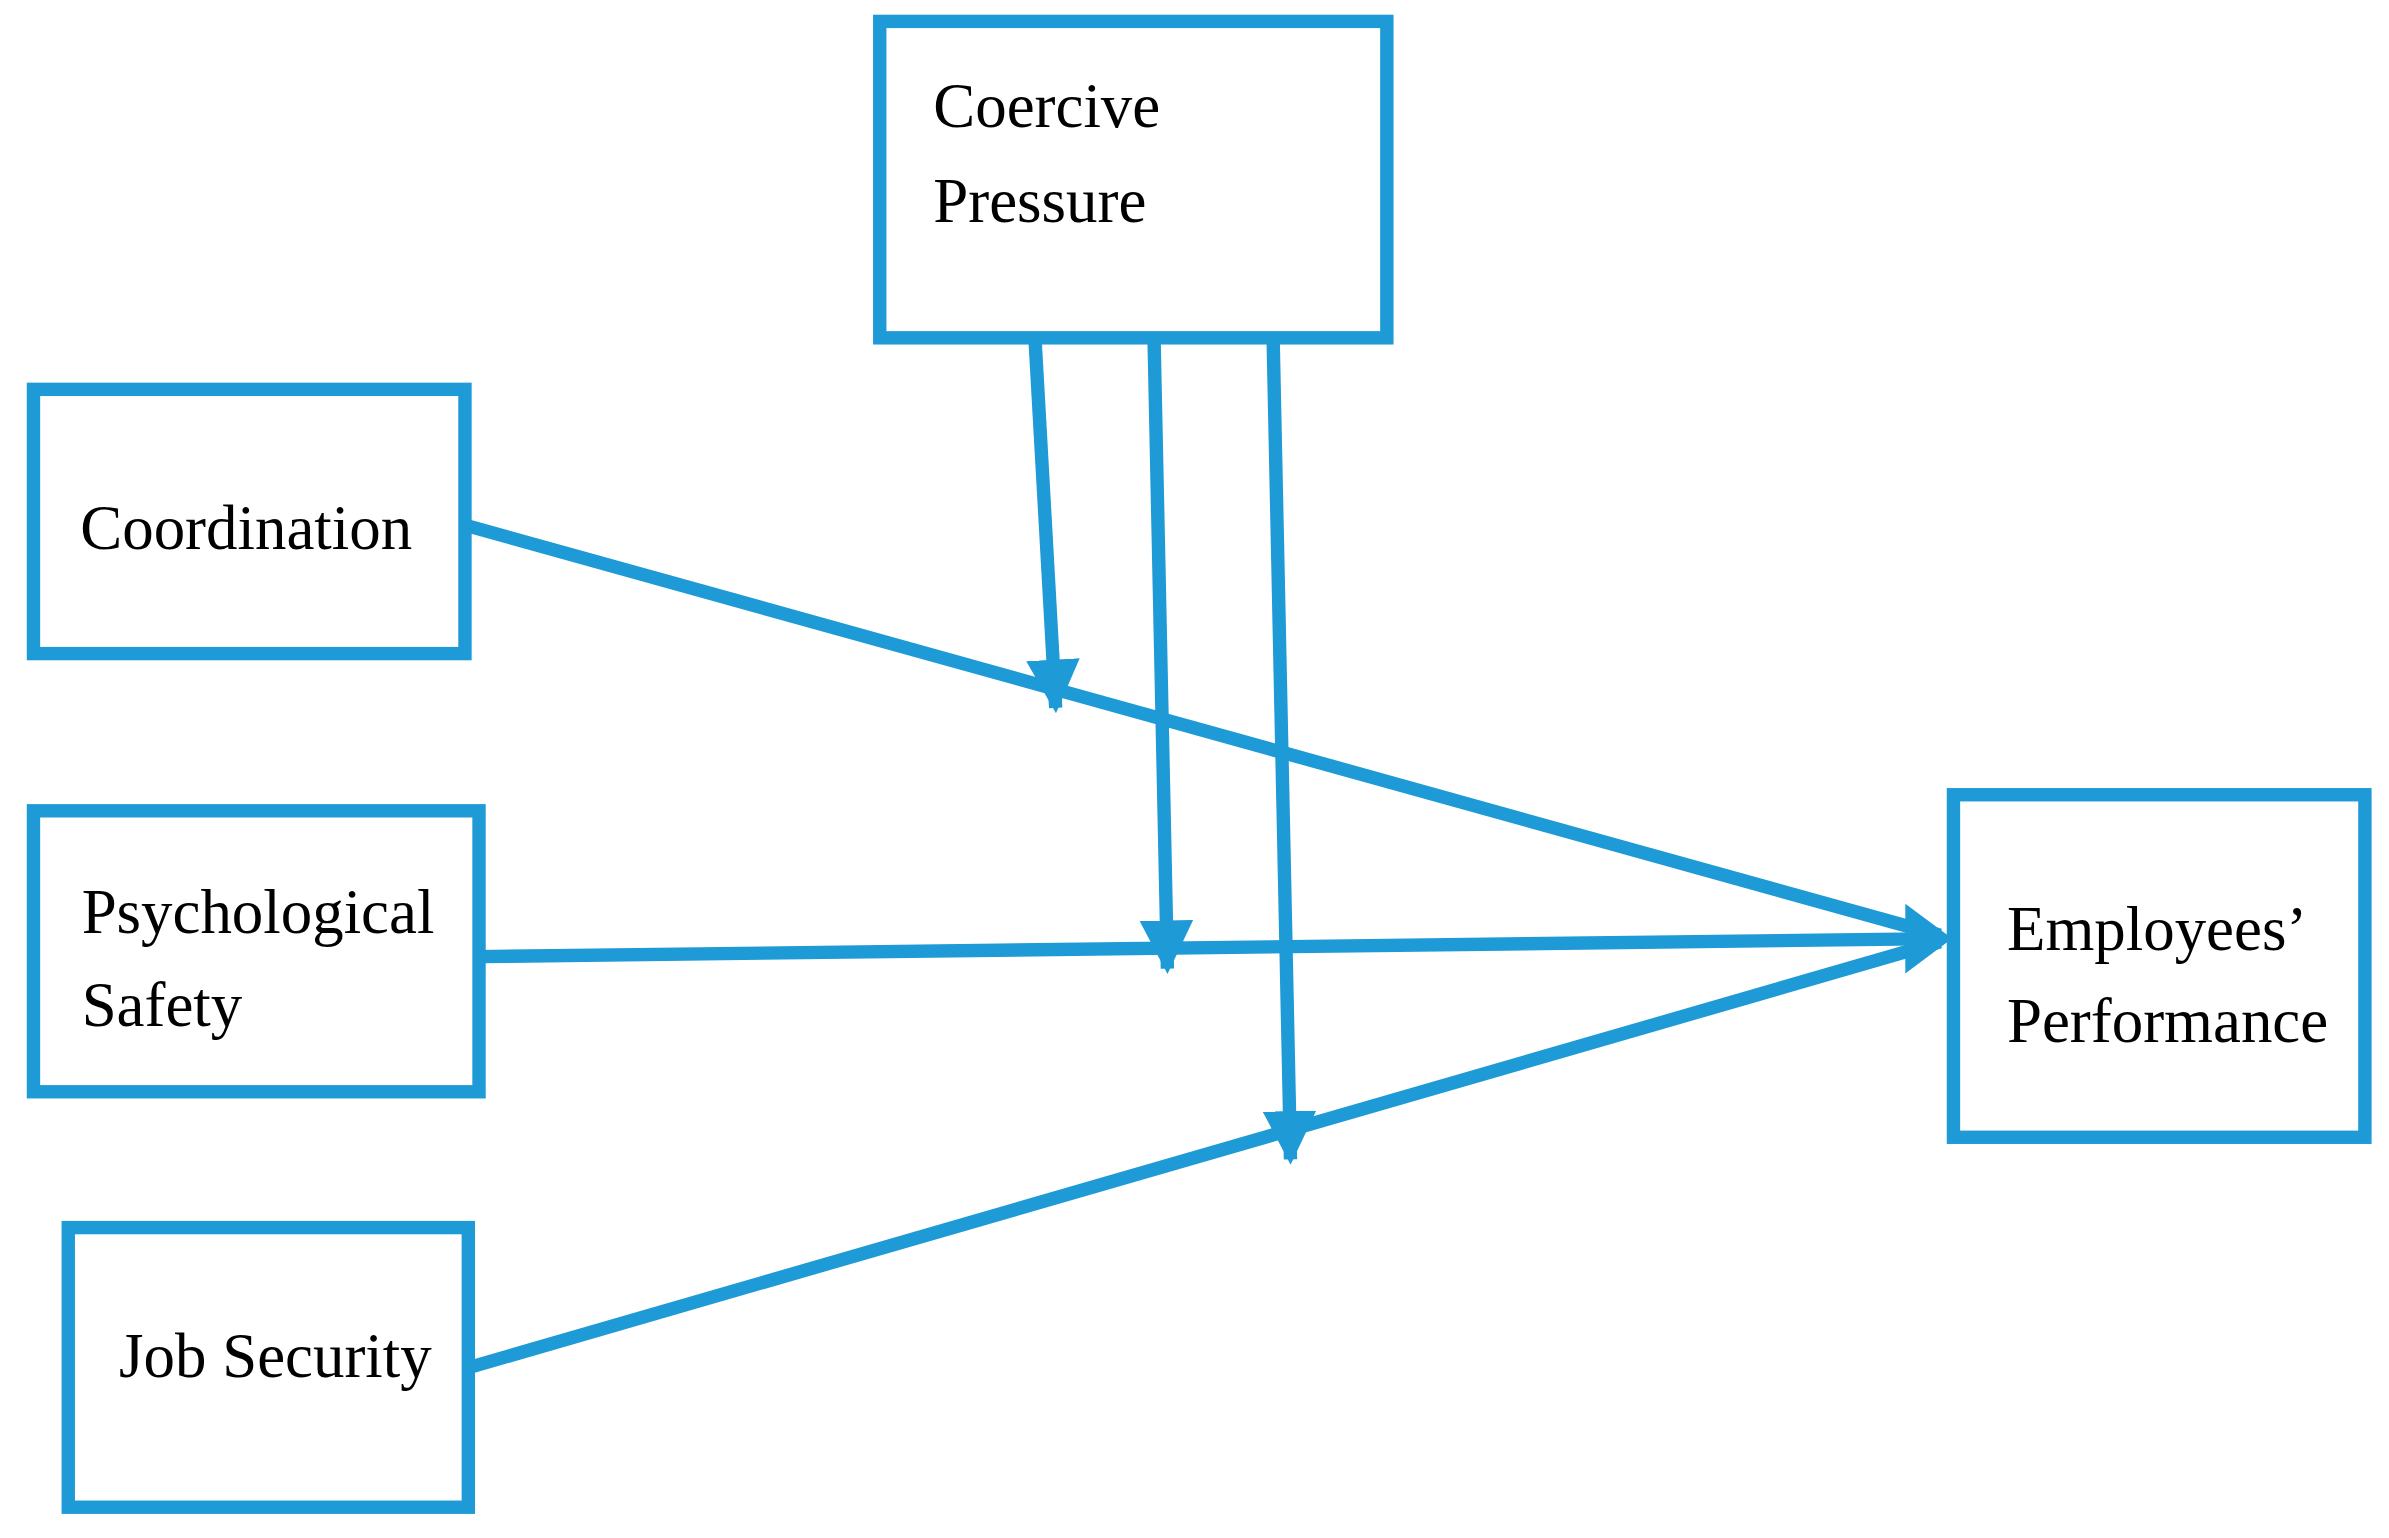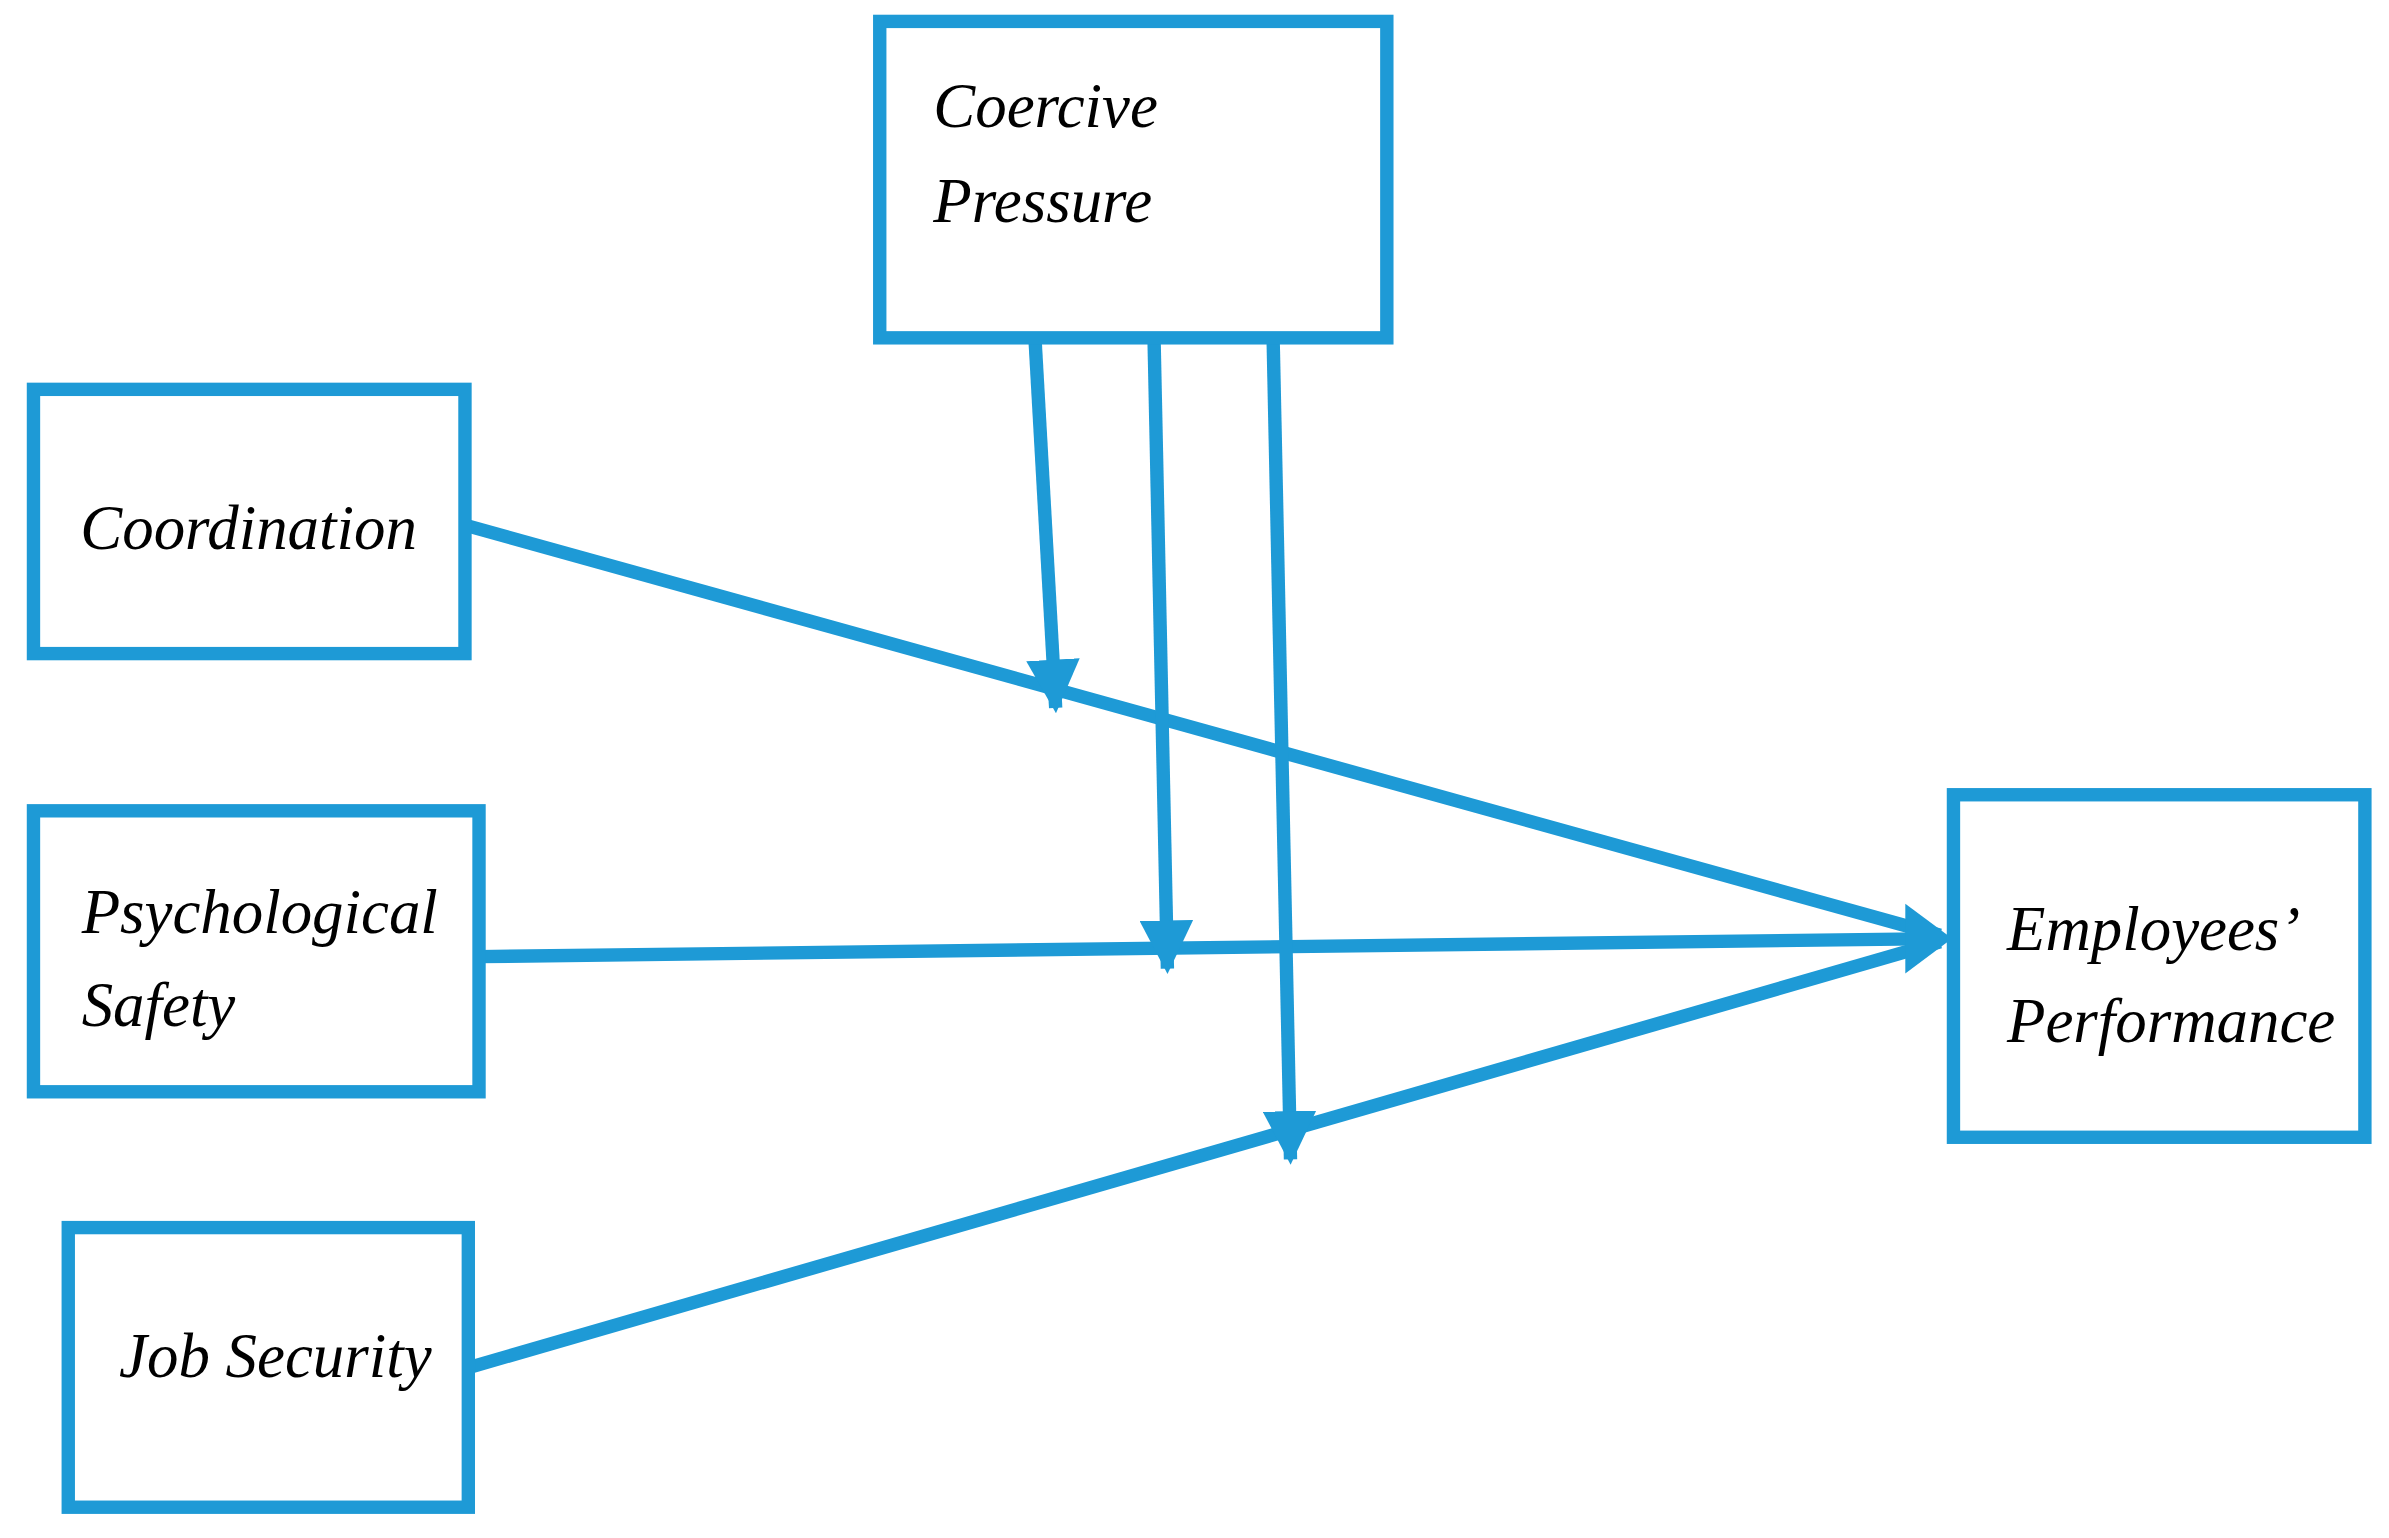--- a/index.html
+++ b/index.html
@@ -1,19 +1,19 @@
 <!DOCTYPE html>
 <html style="--accent: #1E9AD6; --ink: #000000; --bg: #FFFFFF;font-size:10.7px"><head>
 <meta charset="utf-8">
 <style>
   :root { --accent: #1E9AD6; --ink: #000000; --bg: #FFFFFF; }
   * { margin: 0; padding: 0; box-sizing: border-box; }
   html, body { width: 100%; height: 100%; background: var(--bg); }
   body { font-family: "Liberation Serif", "DejaVu Serif", serif; }
-  .stage { width: 100%; height: 100%; display: flex; align-items: center; justify-content: flex-start; background: var(--bg); font-style: italic; }
+  .stage { width: 100%; height: 100%; display: flex; align-items: center; justify-content: flex-start; background: var(--bg); }
   svg.diagram { width: 100%; height: 100%; display: block; }
   .node-box { fill: var(--bg); stroke: var(--accent); stroke-width: 20; }
   .edge-line { stroke: var(--accent); stroke-width: 20; fill: none; }
   .arrowhead-fill { fill: var(--accent); stroke: none; }
   .node-label { fill: var(--ink); font-family: "Liberation Serif", "DejaVu Serif", serif; font-size: 94px; }
 </style>
 </head>
 <body>
 
 <div class="stage">

